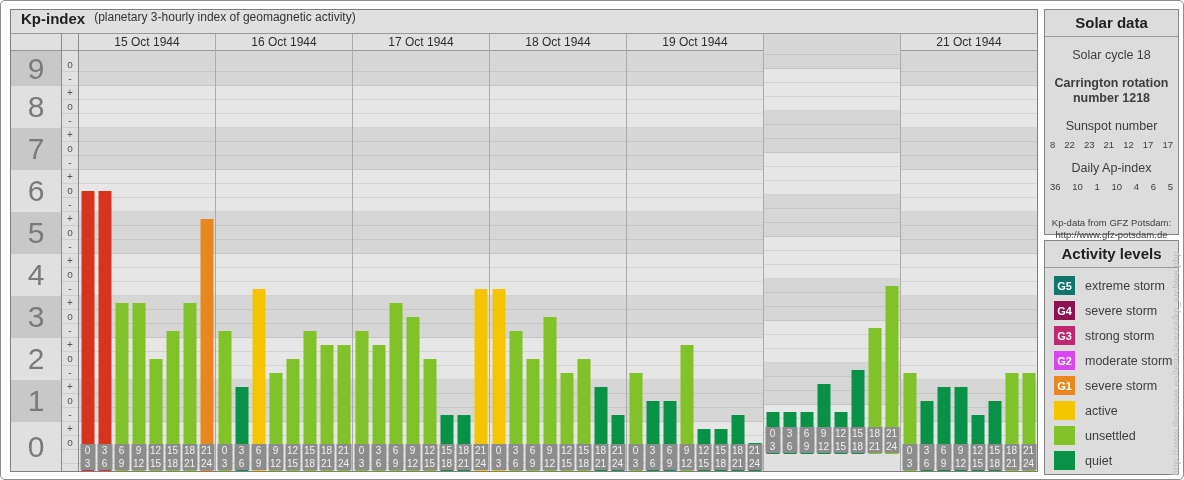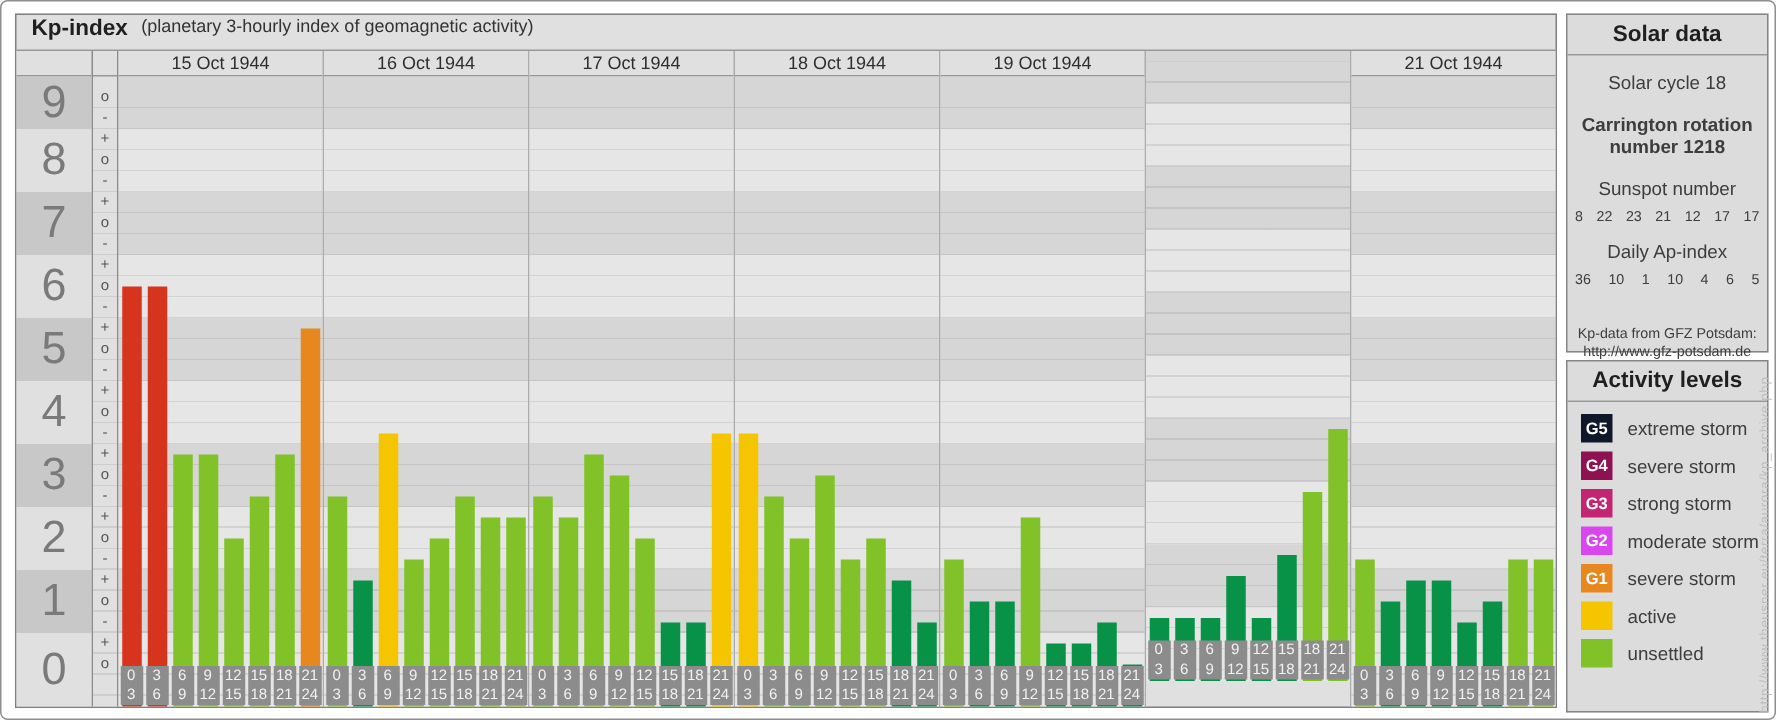--- a/index.html
+++ b/index.html
@@ -703,21 +703,21 @@
         <div>Kp-data from GFZ Potsdam:</div>
         <div>http://www.gfz-potsdam.de</div>
       </div>
     </div>
   </div>
 
   <div class="panel activity">
     <div class="panel-title">Activity levels</div>
     <div class="lrows" id="lrows">
         <div class="lrow">
-          <div class="swatch" style="background: #0f172a;">G5</div>
+          <div class="swatch" style="background: #0f766e;">G5</div>
           <span class="llabel">extreme storm</span>
         </div>
         <div class="lrow">
           <div class="swatch" style="background: rgb(142, 17, 82);">G4</div>
           <span class="llabel">severe storm</span>
         </div>
         <div class="lrow">
           <div class="swatch" style="background: rgb(194, 37, 113);">G3</div>
           <span class="llabel">strong storm</span>
         </div>
@@ -730,17 +730,21 @@
           <span class="llabel">severe storm</span>
         </div>
         <div class="lrow">
           <div class="swatch" style="background: rgb(244, 197, 0);"></div>
           <span class="llabel">active</span>
         </div>
         <div class="lrow">
           <div class="swatch" style="background: rgb(128, 194, 40);"></div>
           <span class="llabel">unsettled</span>
         </div>
+        <div class="lrow">
+          <div class="swatch" style="background: rgb(8, 146, 71);"></div>
+          <span class="llabel">quiet</span>
+        </div>
       </div>
   </div>
 
   <div class="watermark">http://www.theusner.eu/terra/aurora/kp_archive.php</div>
 </div>
 
 </body></html>

